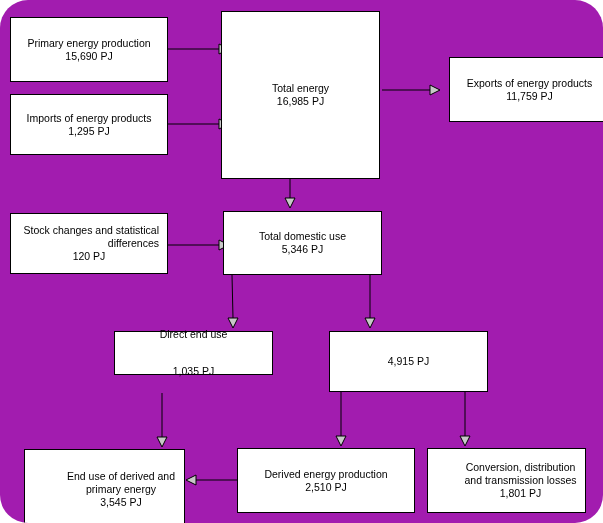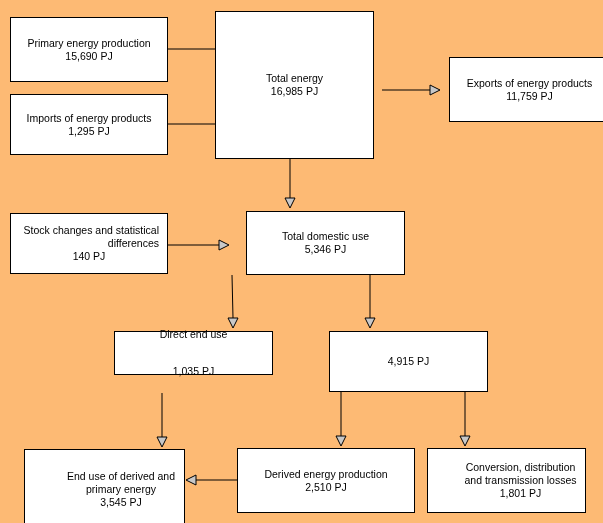--- a/index.html
+++ b/index.html
@@ -4,23 +4,24 @@
 <style>
   html, body {
     margin: 0;
     padding: 0;
     background: #ffffff;
   }
   #canvas {
     position: relative;
     width: 603px;
     height: 523px;
-    background: #fdba74;
+    background: #a21caf;
     font-family: "Liberation Sans", "DejaVu Sans", sans-serif;
     overflow: hidden;
+    border-radius: 28px;
   }
   .node {
     position: absolute;
     box-sizing: border-box;
     border: 1px solid #000000;
     background: #ffffff;
     display: flex;
     flex-direction: column;
     align-items: center;
     justify-content: center;
@@ -122,36 +123,36 @@
   <div class="node" style="left:10px; top:17px; width:158px; height:65px;">
     <span class="label">Primary energy production</span>
     <span class="value">15,690 PJ</span>
   </div>
 
   <div class="node" style="left:10px; top:94px; width:158px; height:61px;">
     <span class="label">Imports of energy products</span>
     <span class="value">1,295 PJ</span>
   </div>
 
-  <div class="node" style="left:215px; top:11px; width:159px; height:148px;">
+  <div class="node" style="left:221px; top:11px; width:159px; height:168px;">
     <span class="label">Total energy</span>
     <span class="value">16,985 PJ</span>
   </div>
 
   <div class="node" style="left:434px; top:57px; width:161px; height:65px;margin-left:15px;">
     <span class="label">Exports of energy products</span>
     <span class="value">11,759 PJ</span>
   </div>
 
   <div class="node" style="left:10px; top:213px; width:158px; height:61px;">
     <span class="label" style="white-space:normal; max-width:140px;text-align:right;">Stock changes and statistical differences</span>
-    <span class="value">140 PJ</span>
+    <span class="value">120 PJ</span>
   </div>
 
-  <div class="node" style="left:223px; top:211px; width:159px; height:64px;margin-left:23px;">
+  <div class="node" style="left:223px; top:211px; width:159px; height:64px;">
     <span class="label">Total domestic use</span>
     <span class="value">5,346 PJ</span>
   </div>
 
   <div class="node" style="left:114px; top:331px; width:159px; height:44px;gap:24px;">
     <span class="label">Direct end use</span>
     <span class="value">1,035 PJ</span>
   </div>
 
   <div class="node" style="left:329px; top:331px; width:159px; height:61px;">

